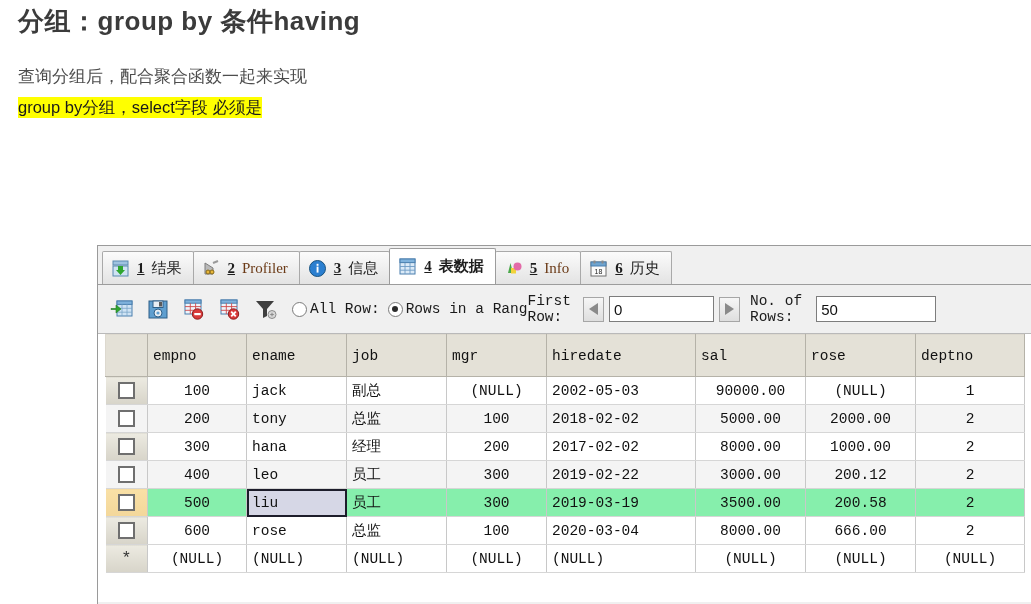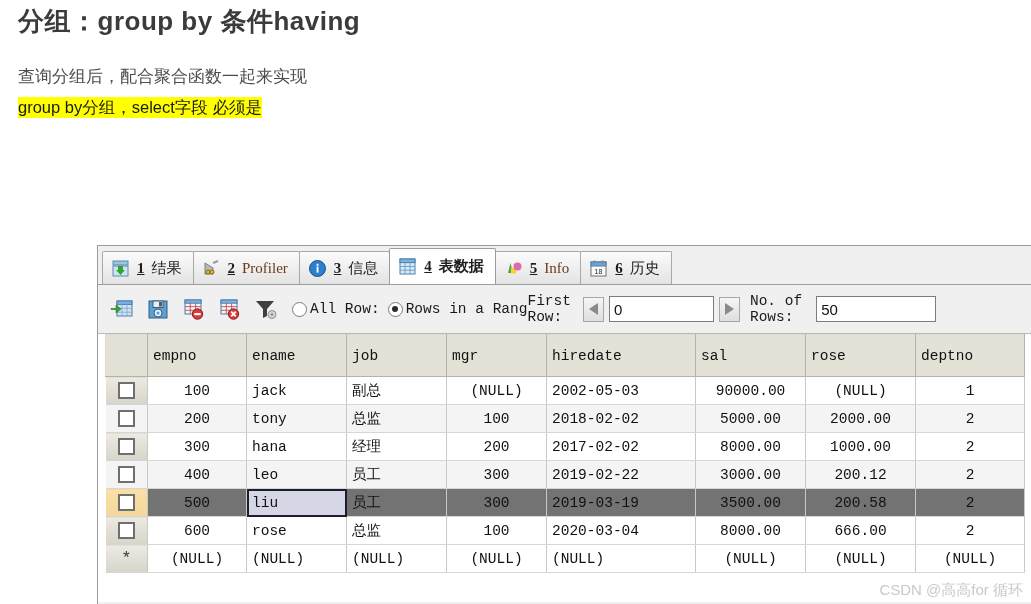--- a/index.html
+++ b/index.html
@@ -200,21 +200,21 @@
     width: 17px; height: 17px;
     border: 2px solid #6f6f6f;
     background: #ffffff;
     display: inline-block;
     vertical-align: middle;
     cursor: pointer;
   }
   .star { font-size: 17px; color: #333; line-height: 1; }
   td.num { text-align: center; }
   tr.alt td { background: #f4f4f4; }
-  tr.selected td { background: #737373; }
+  tr.selected td { background: #86efac; }
   td.active-cell {
     outline: 2px solid #1d1d2b;
     outline-offset: -2px;
     background: #d6d7e6 !important;
   }
   tr.newrow td { background: #ffffff; }
   tr.newrow td.sel-cell { background: linear-gradient(#eceae1,#d7d4c9); }
 
   .watermark {
     position: absolute;
@@ -517,14 +517,13 @@
             <td>(NULL)</td>
             <td class="num">(NULL)</td>
             <td class="num">(NULL)</td>
             <td class="num">(NULL)</td>
           </tr>
         </tbody>
       </table>
     </div>
   </div>
 
-  <div class="watermark">CSDN @高高for 循环</div>
 </div>
 
 </body></html>

